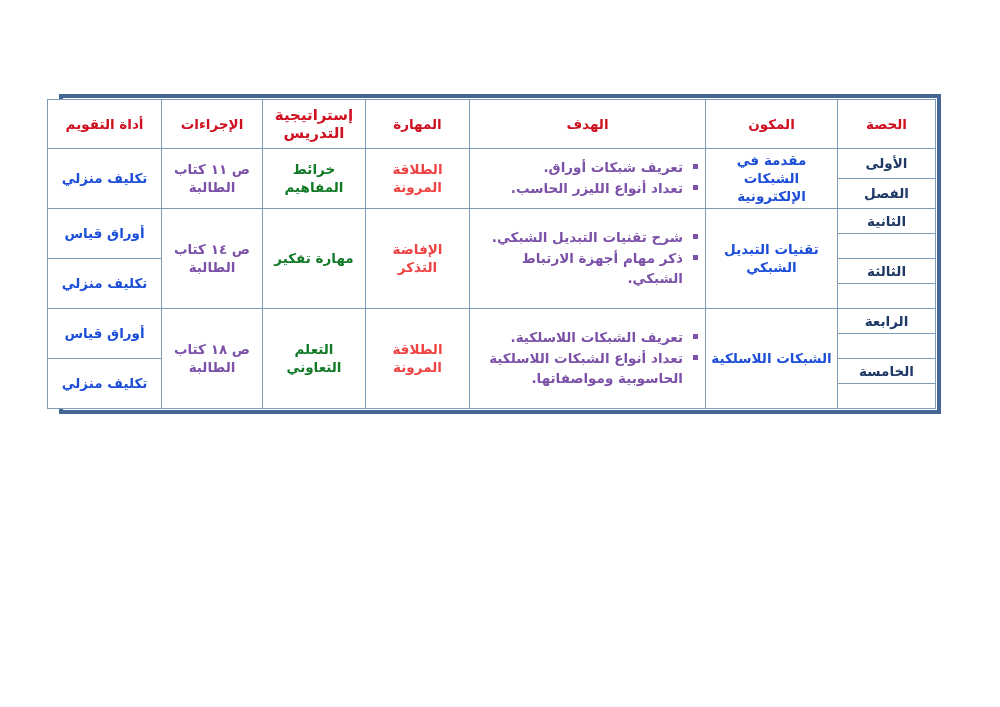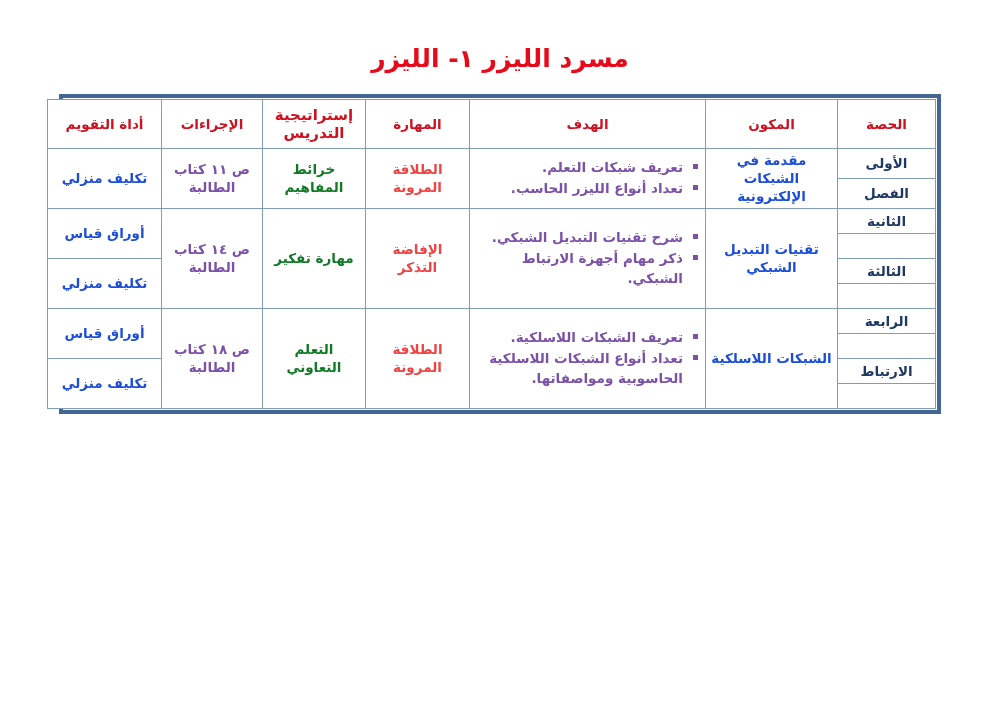--- a/index.html
+++ b/index.html
@@ -140,21 +140,20 @@
     width: 5px;
     height: 5px;
     background: #7b52a8;
   }
 </style>
 </head>
 <body>
 
 <div class="page">
 
-  <div class="doc-title">مسرد الليزر ١- الليزر</div>
 
   <div class="table-wrap">
     <table class="plan">
       <colgroup>
         <col class="c-hissa">
           <col class="c-mukawin">
           <col class="c-hadaf">
         <col class="c-maharah">
           <col class="c-istrat">
           <col class="c-ijraat">
@@ -181,21 +180,21 @@
         <tr>
           <td class="cell-hissa t-navy">الأولى</td>
 
           <td class="cell-mukawin t-red" rowspan="2">
             <span>مقدمة في الشبكات</span><br>
             <span>الإلكترونية</span>
           </td>
 
           <td class="goal-cell" rowspan="2">
             <ul class="goals">
-              <li>تعريف شبكات التعلم.</li>
+              <li>تعريف شبكات أوراق.</li>
               <li>تعداد أنواع الليزر الحاسب.</li>
             </ul>
           </td>
 
           <td class="cell-maharah t-black" rowspan="2">
             <span>الطلاقة</span><br>
             <span>المرونة</span>
           </td>
 
           <td class="cell-istrat t-green" rowspan="2">خرائط المفاهيم</td>
@@ -271,21 +270,21 @@
             <span>ص ١٨ كتاب</span><br>
             <span>الطالبة</span>
           </td>
 
           <td class="cell-adat t-red" rowspan="2">أوراق قياس</td>
         </tr>
         <tr>
           <td class="cell-blank t-navy"></td>
         </tr>
         <tr>
-          <td class="cell-hissa t-navy">الارتباط</td>
+          <td class="cell-hissa t-navy">الخامسة</td>
           <td class="cell-adat t-red" rowspan="2">تكليف منزلي</td>
         </tr>
         <tr>
           <td class="cell-blank t-navy"></td>
         </tr>
 
       </tbody>
     </table>
   </div>
 

